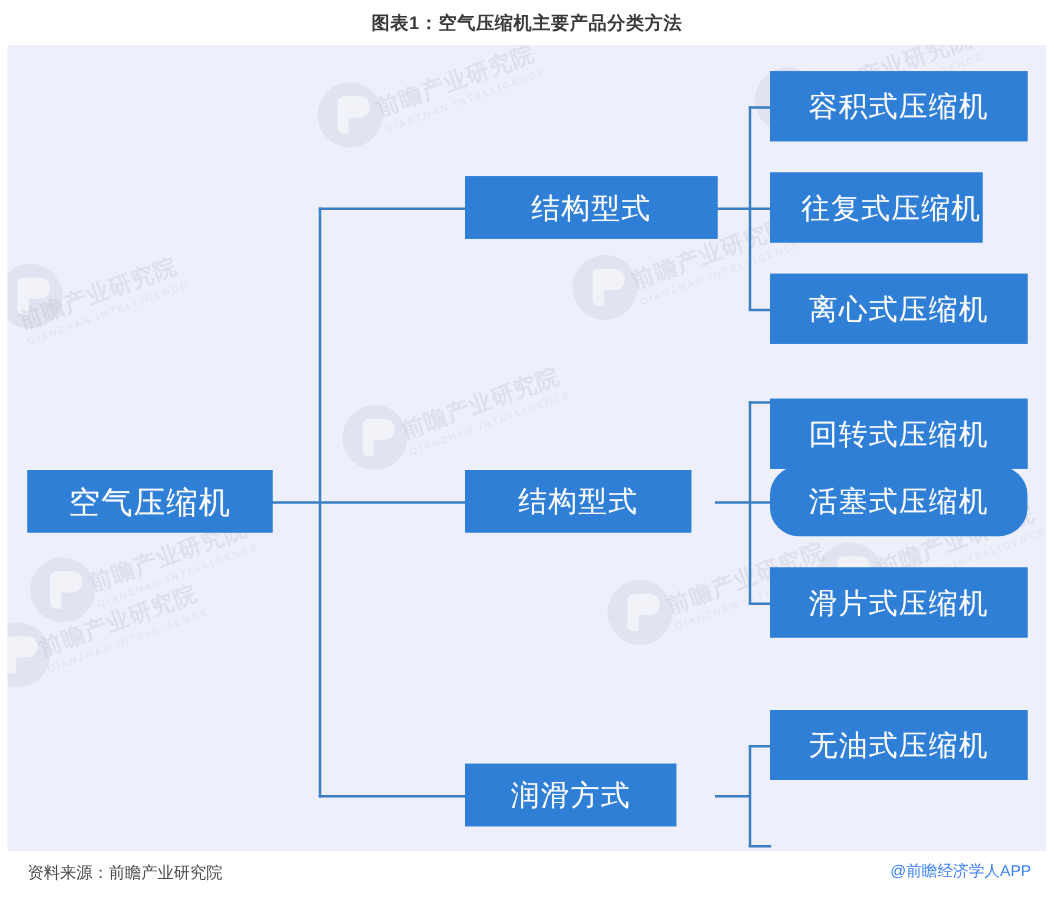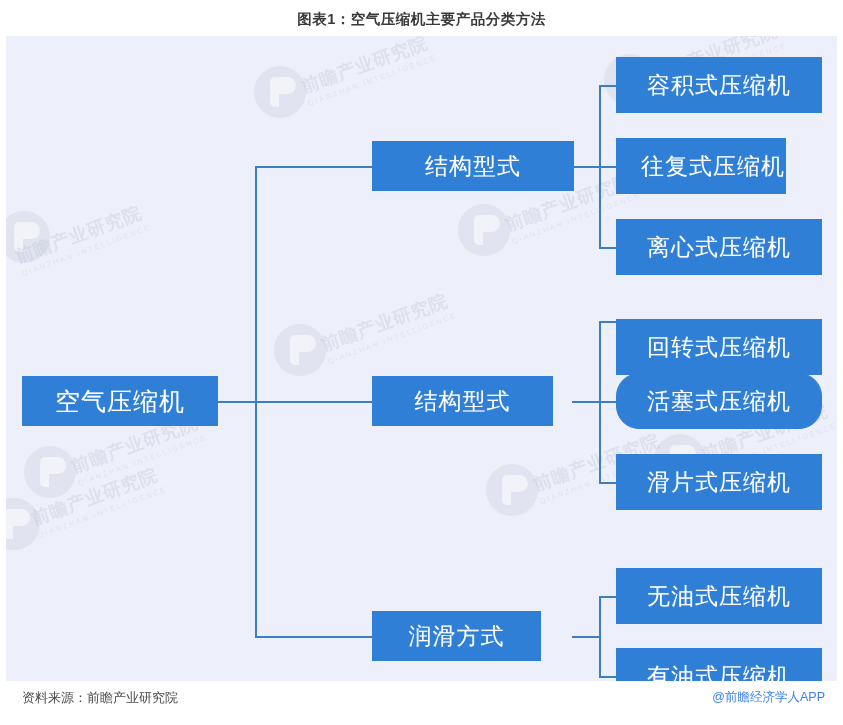--- a/index.html
+++ b/index.html
@@ -247,22 +247,19 @@
   <div class="node leaf" style="left:610px; top:337px; width:206px; height:56px;border-radius:23px;">
     <span>活塞式压缩机</span>
   </div>
   <div class="node leaf" style="left:610px; top:418px; width:206px; height:56px;">
     <span>滑片式压缩机</span>
   </div>
 
   <div class="node leaf" style="left:610px; top:532px; width:206px; height:56px;">
     <span>无油式压缩机</span>
   </div>
-  <div class="node leaf" style="left:610px; top:612px; width:206px; height:56px;">
-    <span>有油式压缩机</span>
-  </div>
 
 </div>
 
 <div class="footer">
   <div class="src">资料来源：前瞻产业研究院</div>
   <div class="app">@前瞻经济学人APP</div>
 </div>
 
 </body></html>

